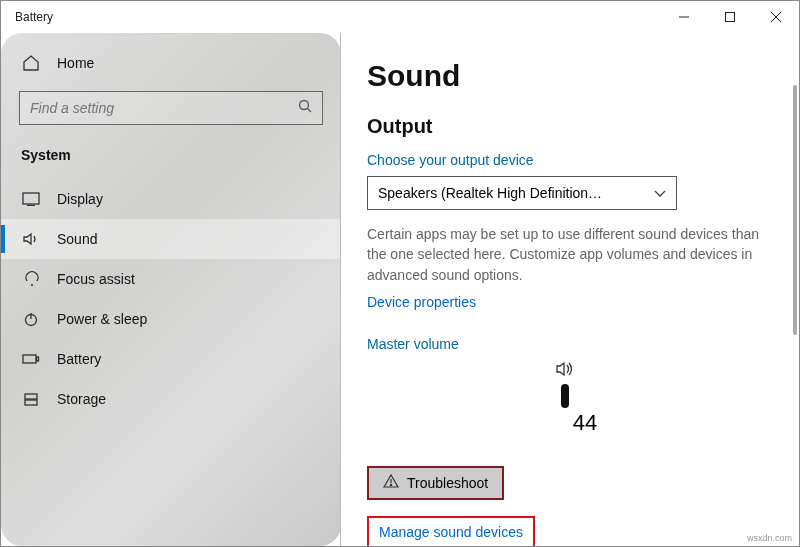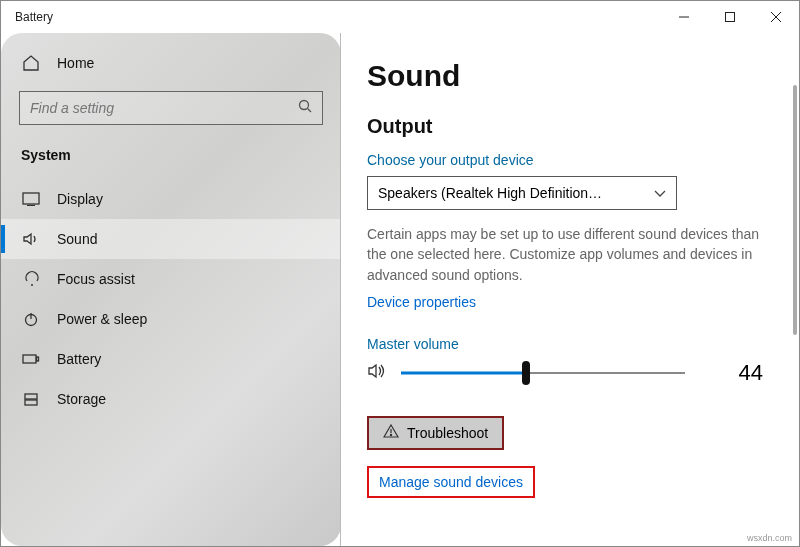--- a/index.html
+++ b/index.html
@@ -22,21 +22,21 @@
     .nav-row.selected { background: rgba(255,255,255,0.4); }
     .nav-row.selected::before { content:""; position:absolute; left:0; top:6px; bottom:6px; width:4px; background:#0078d4; }
     .content { flex: 1; padding: 26px 36px 0 26px; overflow: hidden; position: relative; }
     .content h1 { font-size: 30px; font-weight: 600; margin-bottom: 22px; color:#111; }
     .content h2 { font-size: 20px; font-weight: 600; margin-bottom: 14px; color:#111; }
     .label { font-size: 14px; color:#0369a1; margin-bottom: 8px; }
     .select { width: 310px; height: 34px; border: 1px solid #555; display:flex; align-items:center; padding: 0 10px; font-size:14px; justify-content: space-between; margin-bottom: 14px; }
     .desc { font-size: 14px; color:#666; line-height: 1.45; margin-bottom: 8px; max-width: 420px; }
     .link { font-size: 14px; color:#0066cc; margin-bottom: 20px; display:inline-block; }
     .link.boxed { border: 2px solid #d11; padding: 6px 10px; }
-    .vol-row { display:flex; align-items:center; gap: 14px; margin-top:8px; margin-bottom: 30px; }
+    .vol-row { display:flex; align-items:center; gap: 14px; margin-top:8px; margin-bottom: 30px; flex-direction: column; }
     .slider { flex:1; max-width: 300px; height: 20px; position:relative; }
     .slider-track { position:absolute; top:50%; left:0; right:0; height:2px; background:#888; transform:translateY(-50%); }
     .slider-fill { position:absolute; top:50%; left:0; width:44%; height:3px; background:#0078d4; transform:translateY(-50%); }
     .slider-thumb { position:absolute; top:50%; left:44%; width:8px; height:24px; background:#111; border-radius:4px; transform:translate(-50%,-50%); }
     .vol-val { font-size: 22px; margin-left: 40px; }
     .tbtn { height: 34px; border:2px solid #7f1d1d; background:#ccc; padding: 0 14px; font-size:14px; display:inline-flex; align-items:center; gap:8px; margin-bottom: 16px; }
     .scrollbar { position:absolute; right:2px; top:52px; width:4px; height:250px; background:#aaa; border-radius:2px; }
     .watermark { position:absolute; right:8px; bottom:4px; font-size:9px; color:#999; }
   </style>
 </head>

